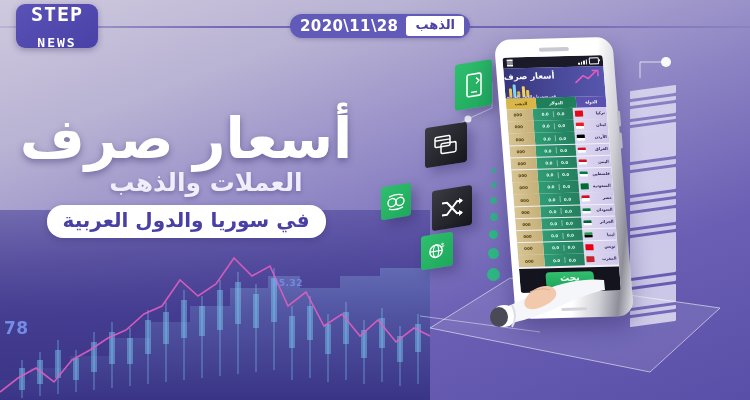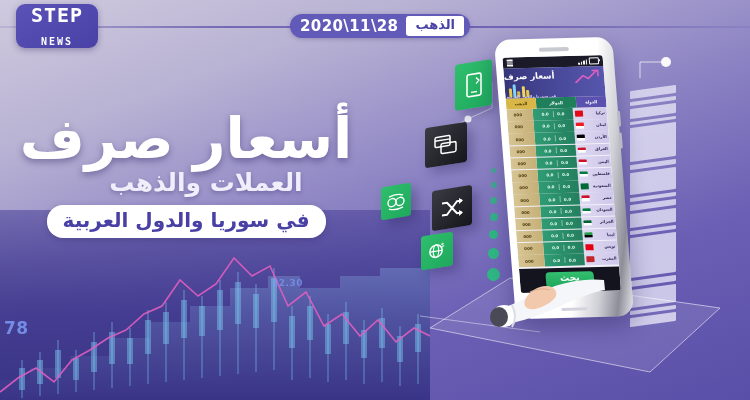--- a/index.html
+++ b/index.html
@@ -38,21 +38,21 @@
     background:linear-gradient(150deg,#5b52b8,#4a41a6);
     border-radius:9px;display:flex;flex-direction:column;
     align-items:center;justify-content:center;
     box-shadow:0 2px 6px rgba(40,32,90,.35);
   }
   .logo .step{
     color:#fff;font-size:20px;font-weight:800;letter-spacing:1px;line-height:1;
     font-family:"DejaVu Sans Mono","Liberation Mono",monospace;
   }
   .logo .news{
-    color:#fff;font-size:10px;font-weight:700;letter-spacing:2px;line-height:1;margin-top:12px;
+    color:#fff;font-size:13px;font-weight:700;letter-spacing:2px;line-height:1;margin-top:12px;
     font-family:"DejaVu Sans Mono","Liberation Mono",monospace;
   }
 
   
   .datepill{
     position:absolute;left:290px;top:14px;height:24px;
     background:#625ab9;border-radius:14px;display:flex;align-items:center;
     padding:0 6px 0 10px;gap:8px;
     box-shadow:0 1px 4px rgba(40,32,90,.28);
   }
@@ -265,21 +265,21 @@
             <rect x="397" y="126" width="6" height="26"></rect>
           <rect x="415" y="114" width="6" height="28"></rect>
         </g>
       </g>
 
       <polyline points="0,182 18,168 36,158 54,172 72,150 90,140 108,128 126,120 144,104
                         162,96 180,70 198,86 216,74 234,48 252,66 270,56 288,96 306,82
                         324,116 342,104 360,126 378,110 396,132 414,118 430,126" fill="none" stroke="#e05ec0" stroke-width="1.6" stroke-opacity=".9"></polyline>
     </svg>
     <span class="chart-num num78">78</span>
-    <span class="chart-num num25">22.30</span>
+    <span class="chart-num num25">35.32</span>
   </div>
 
   <div class="topline"></div>
 
   <div class="logo">
     <span class="step">STEP</span>
     <span class="news">NEWS</span>
   </div>
 
   <div class="datepill">

